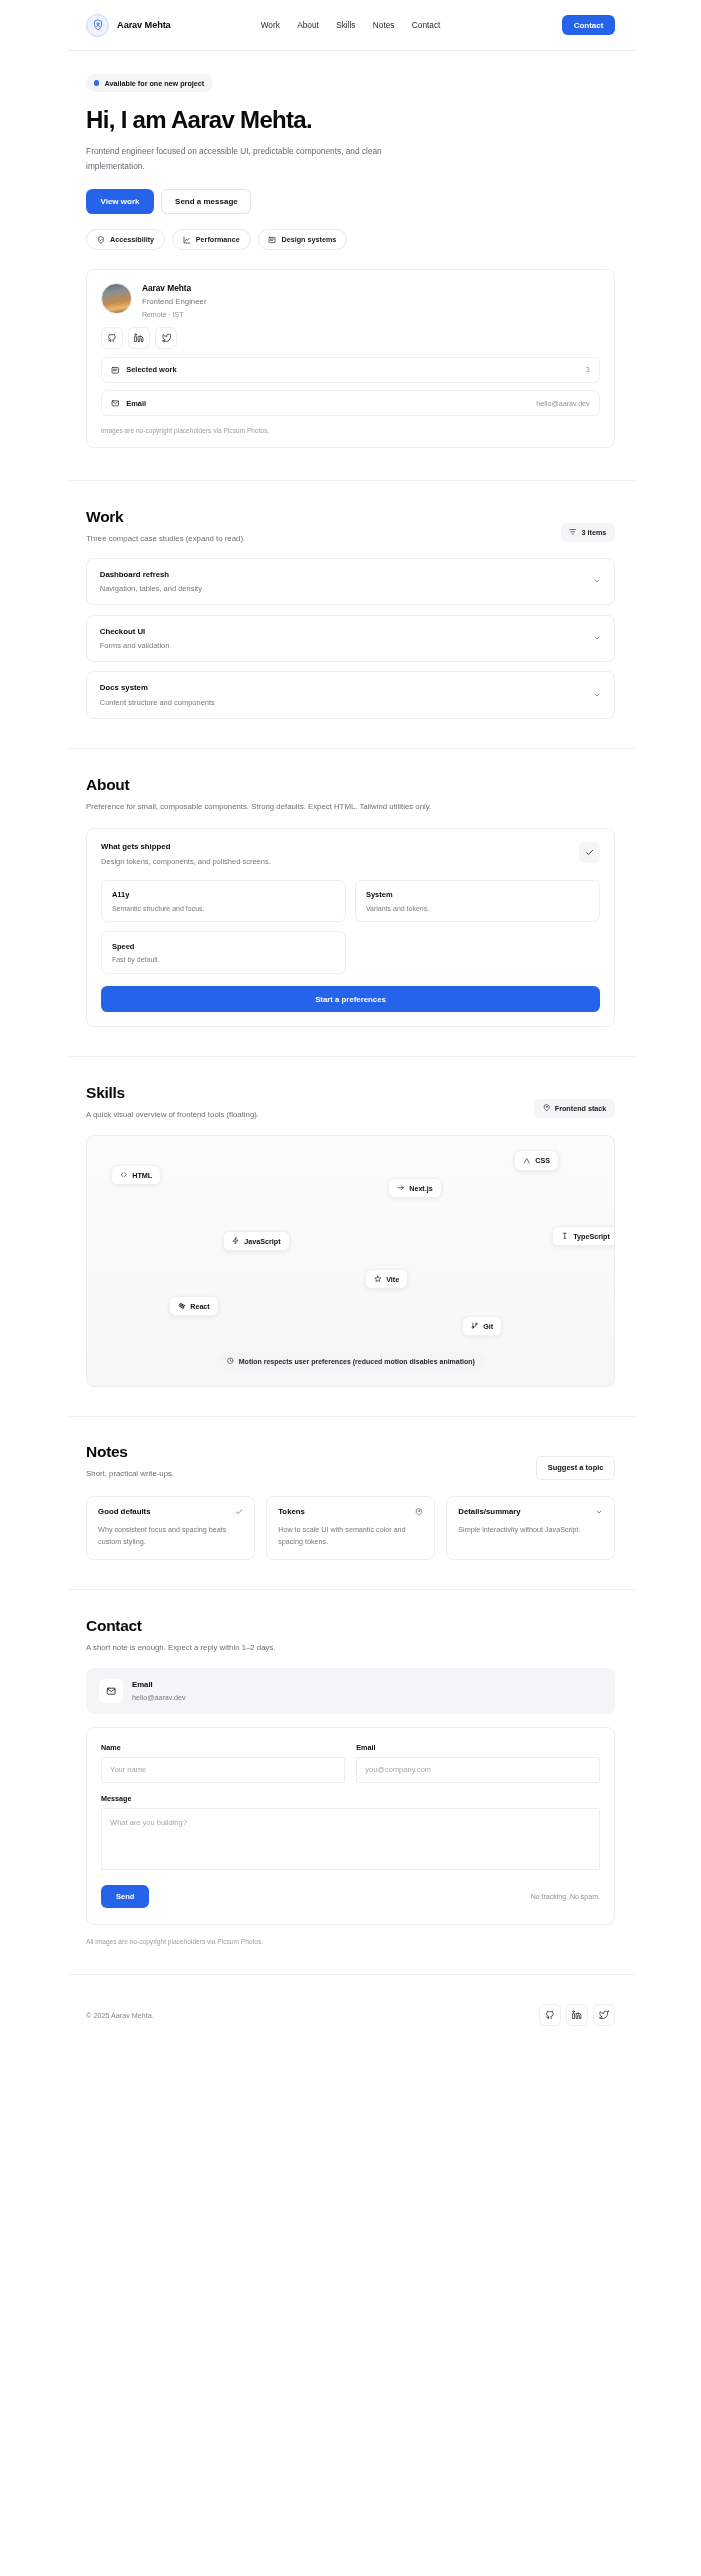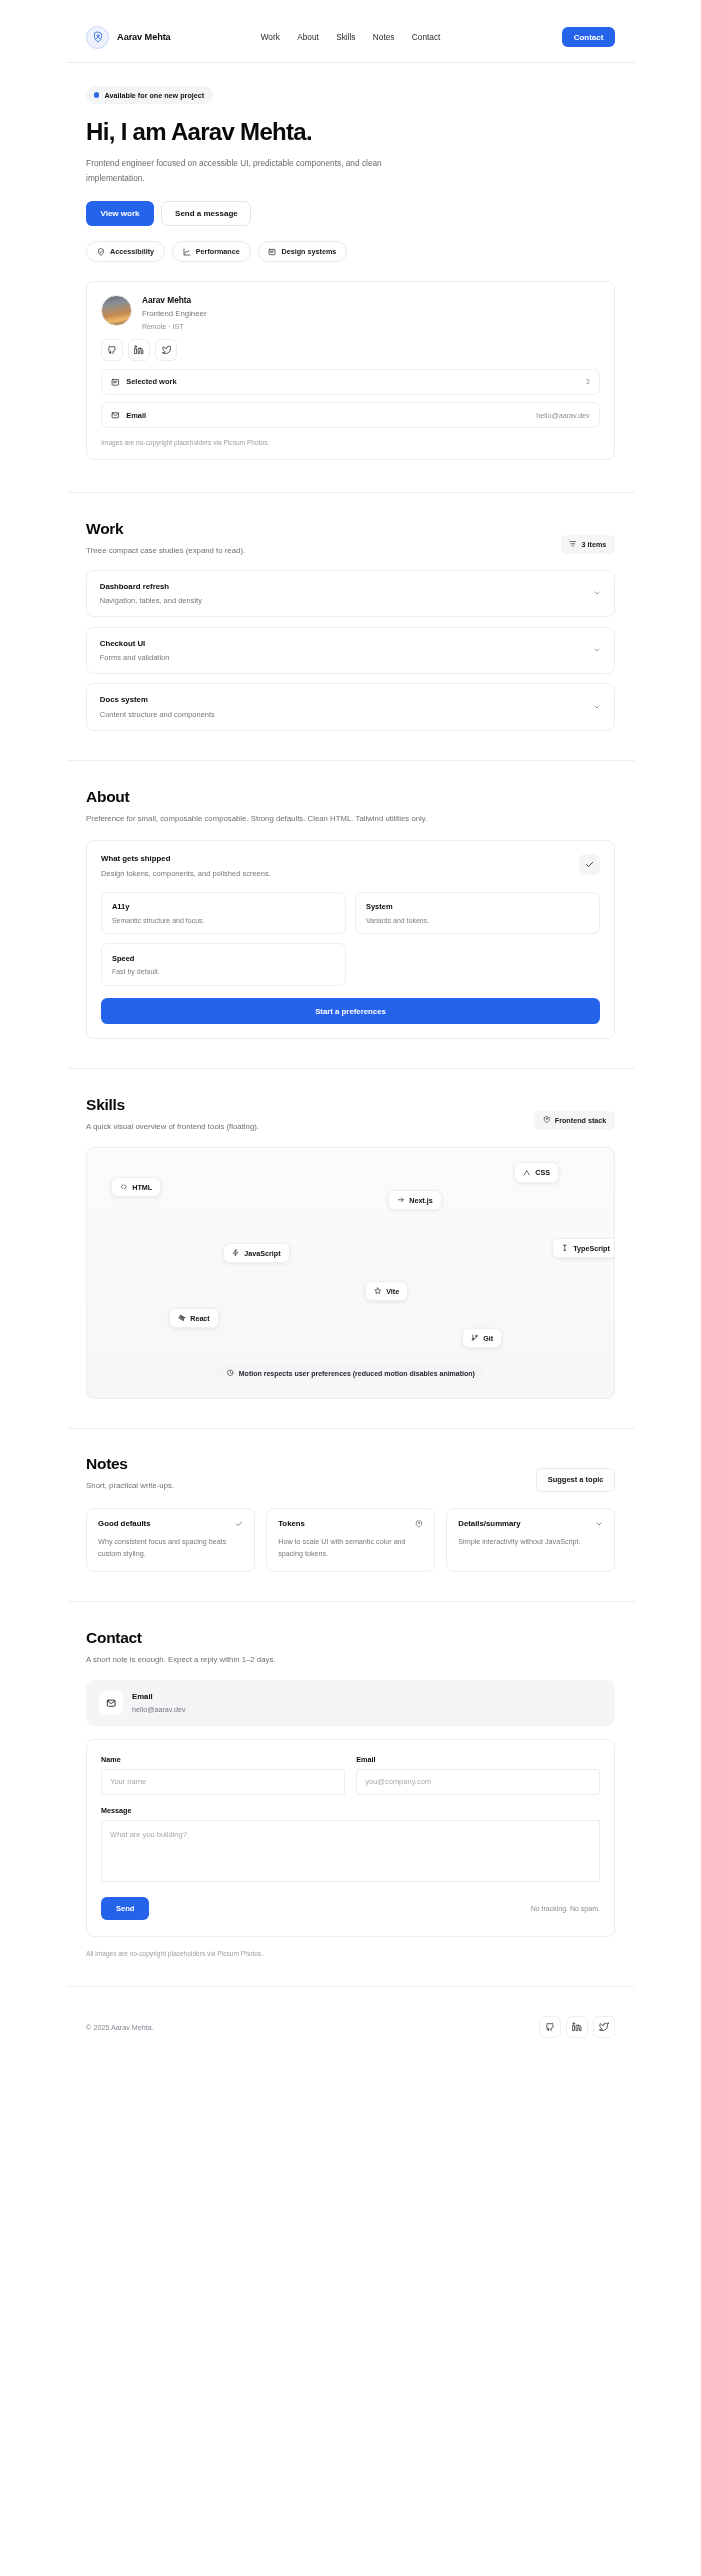--- a/index.html
+++ b/index.html
@@ -3,21 +3,21 @@
 <meta charset="utf-8">
 <style>
   * { box-sizing: border-box; margin: 0; padding: 0; }
   html, body {
     width: 701px;
     background: #ffffff;
     font-family: "Liberation Sans", sans-serif;
     color: #0a0a0a;
     -webkit-font-smoothing: antialiased;
   }
-  .wrap { width: 568px; margin: 12px auto; }
+  .wrap { width: 568px; margin: 0 auto; }
 
   
   .site-header {
     height: 51px;
     border-bottom: 0.6px solid #ececec;
     display: flex;
     align-items: center;
     background: #fff;
   }
   .header-inner {
@@ -419,21 +419,21 @@
           <svg width="8" height="8" viewBox="0 0 24 24" fill="none" stroke="currentColor" stroke-width="2" stroke-linecap="round" stroke-linejoin="round">
               <path d="M6 9l6 6 6-6"></path>
             </svg>
         </span>
       </div>
     </div>
   </section>
 
   <section class="sec-pad">
     <h2 class="sec-title">About</h2>
-    <p class="sec-sub">Preference for small, composable composable. Strong defaults. Clean HTML. Tailwind utilities only.</p>
+    <p class="sec-sub">Preference for small, composable components. Strong defaults. Expect HTML. Tailwind utilities only.</p>
 
     <div class="card about-card">
       <div class="about-head">
         <div>
           <div class="about-h">What gets shipped</div>
           <div class="about-p">Design tokens, components, and polished screens.</div>
         </div>
         <span class="check-box">
           <svg width="9.2" height="9.2" viewBox="0 0 24 24" fill="none" stroke="#121212" stroke-width="2.1" stroke-linecap="round" stroke-linejoin="round">
               <path d="M20 6L9 17l-5-5"></path>

